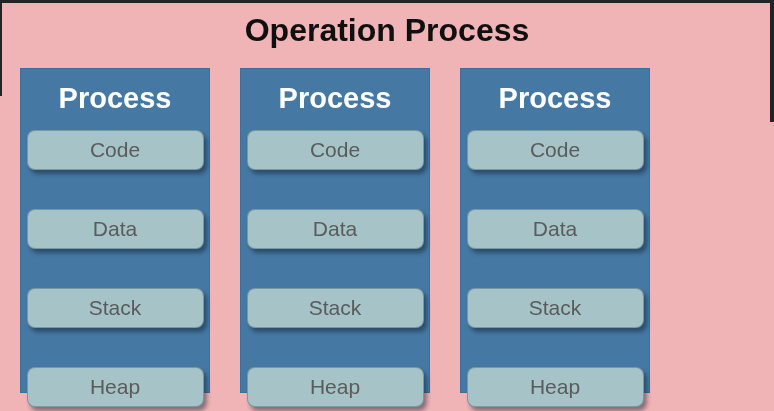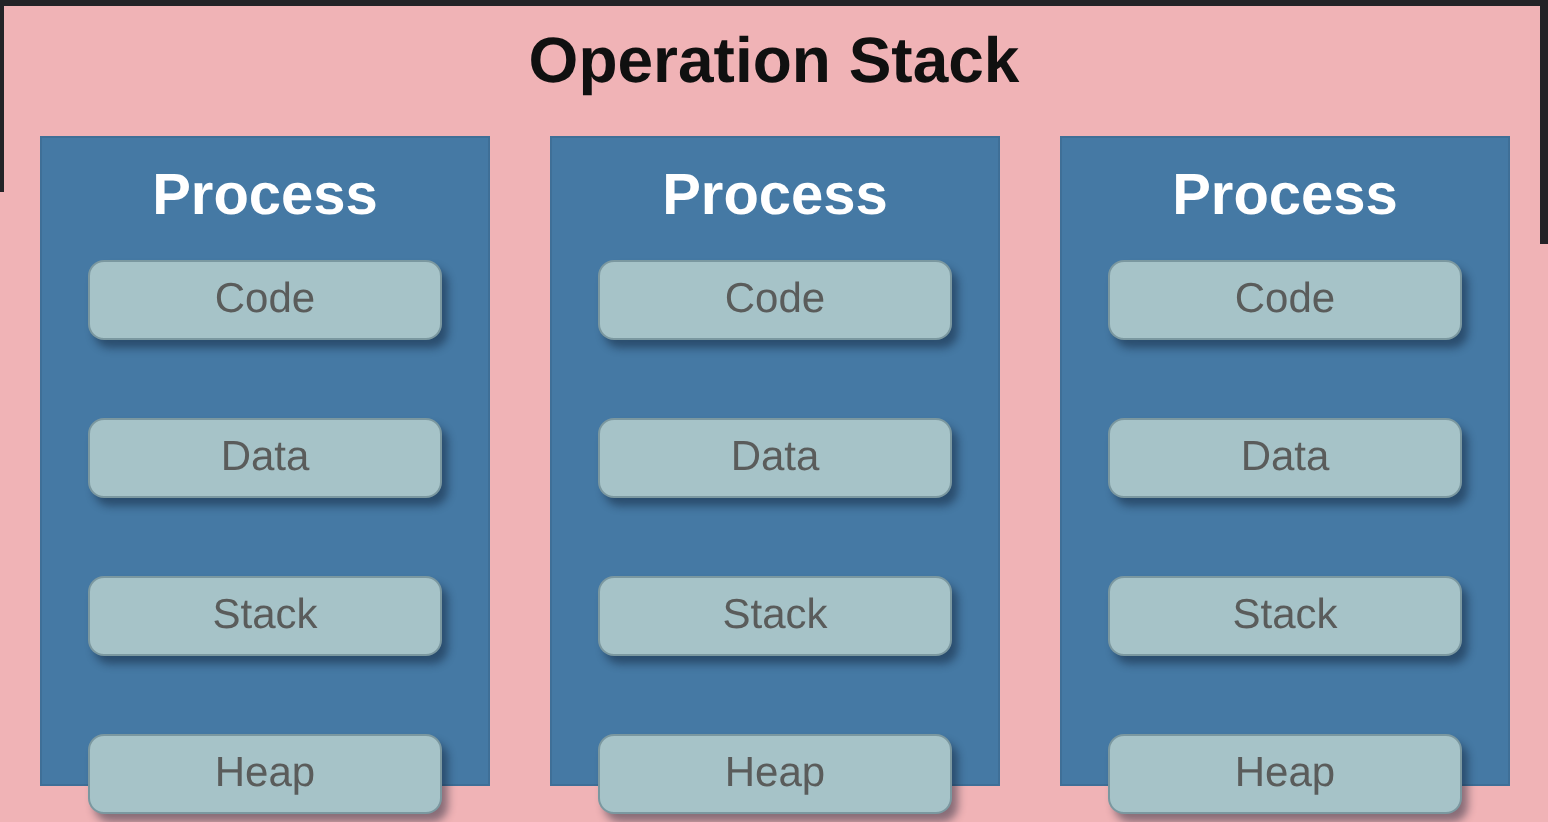--- a/index.html
+++ b/index.html
@@ -27,21 +27,21 @@
     line-height: 38px;
   }
   .row {
     position: absolute;
     top: 68px;
     left: 20px;
     display: flex;
     gap: 30px;
   }
   .process {
-    width: 225px;
+    width: 190px;
     height: 325px;
     background: var(--process-fill, #4579a4);
     box-sizing: border-box;
     box-shadow: inset 0 0 0 1px rgba(0,0,0,0.08);
   }
   .process-label {
     margin-top: 12px;
     height: 36px;
     line-height: 36px;
     text-align: center;
@@ -73,21 +73,21 @@
   }
   .edge-top    { top: 0; left: 0; width: 774px; height: 3px; }
   .edge-right  { top: 0; right: 0; width: 4px; height: 122px; }
   .edge-left   { top: 0; left: 0; width: 2px; height: 96px; }
 </style>
 </head>
 <body>
 
 <div class="stage">
 
-  <div class="title">Operation Stack</div>
+  <div class="title">Operation Process</div>
 
   <div class="row">
 
     <div class="process">
       <div class="process-label">Process</div>
       <div class="segments">
         <div class="segment">Code</div>
         <div class="segment">Data</div>
         <div class="segment">Stack</div>
         <div class="segment">Heap</div>

